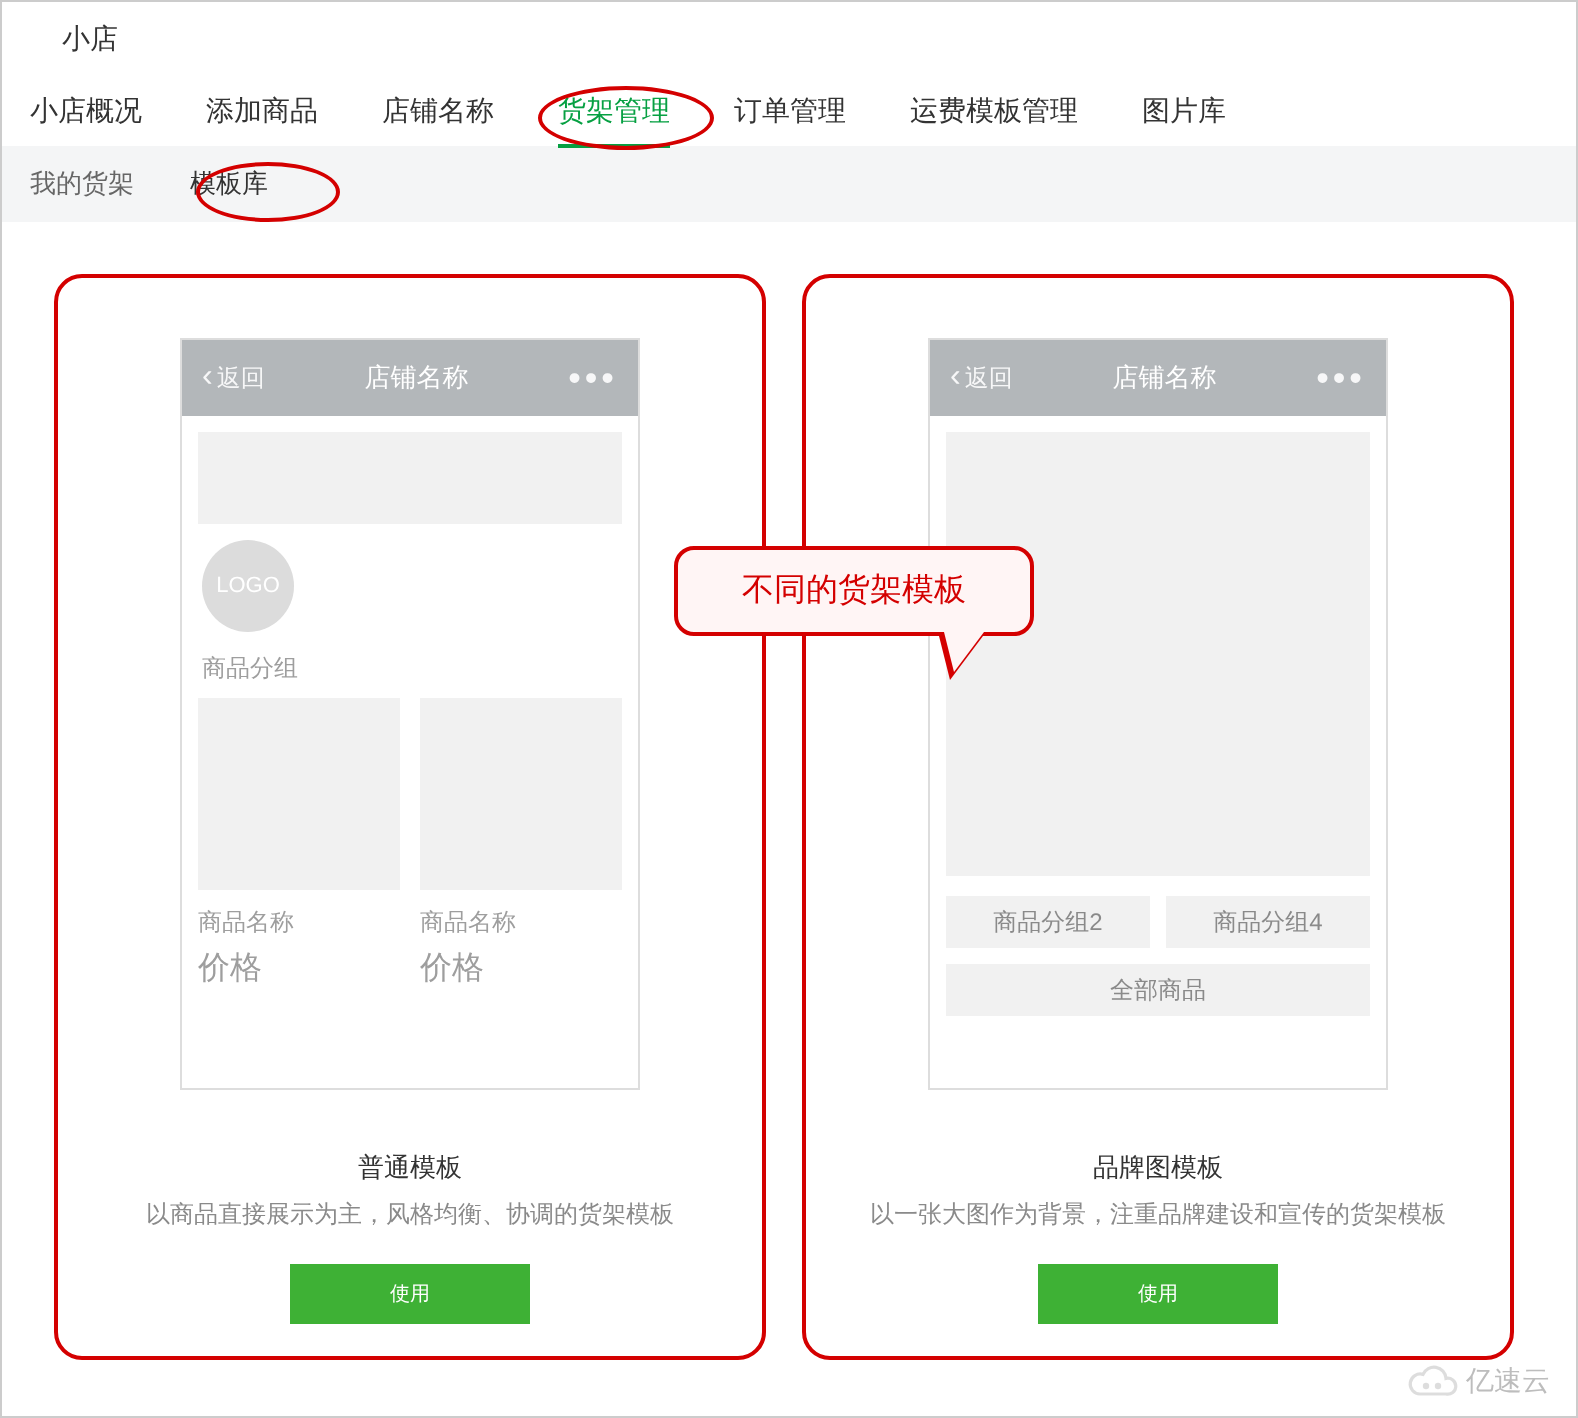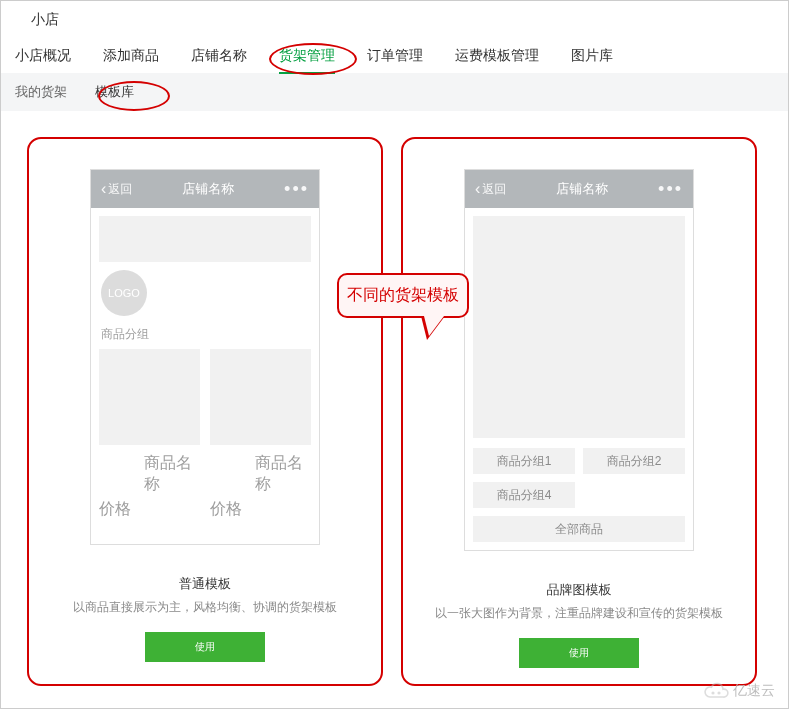--- a/index.html
+++ b/index.html
@@ -151,23 +151,22 @@
   .prod-cell {
     flex: 1;
     display: flex;
     flex-direction: column;
   }
   .prod-img {
     height: 96px;
   }
   .prod-name {
     color: #9e9e9e;
-    font-size: 16px;
+    font-size: 12px;
     margin-top: 8px;
-    margin-left: 45px;
   }
   .prod-price {
     color: #9e9e9e;
     font-size: 16px;
     margin-top: 4px;
   }
   
   .brand-big {
     height: 222px;
     margin-bottom: 10px;
@@ -223,21 +222,21 @@
     position: absolute;
     left: 336px;
     top: 272px;
     z-index: 10;
   }
   .bubble {
     border: 2px solid #d40000;
     background: #fff5f5;
     color: #d40000;
     border-radius: 10px;
-    padding: 10px 8px;
+    padding: 10px 32px;
     font-size: 16px;
     white-space: nowrap;
   }
   .bubble-tail {
     position: absolute;
     right: 24px;
     bottom: -22px;
     width: 0; height: 0;
     border-left: 6px solid transparent;
     border-right: 18px solid transparent;
@@ -331,21 +330,20 @@
         <span class="back">
           <span class="chev">‹</span>
           <span>返回</span>
         </span>
         <span>店铺名称</span>
         <span class="dots">•••</span>
       </div>
       <div class="phone-body">
         <div class="gray-block brand-big"></div>
         <div class="brand-grid">
-          <div class="tag">商品分组1</div>
           <div class="tag">商品分组2</div>
           <div class="tag">商品分组4</div>
         </div>
         <div class="brand-all">全部商品</div>
       </div>
     </div>
     <div class="tpl-title">品牌图模板</div>
     <div class="tpl-desc">以一张大图作为背景，注重品牌建设和宣传的货架模板</div>
     <button class="use-btn">使用</button>
   </div>

